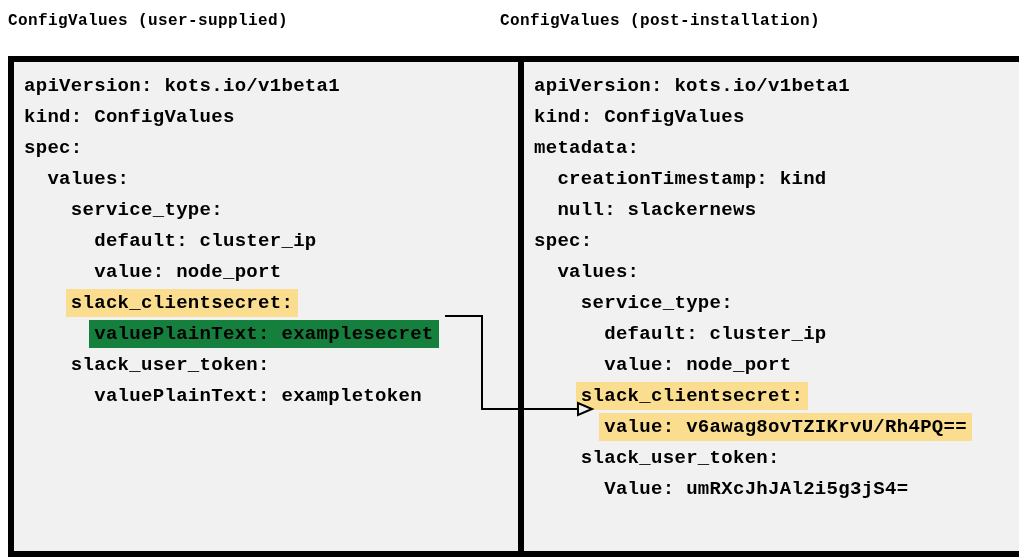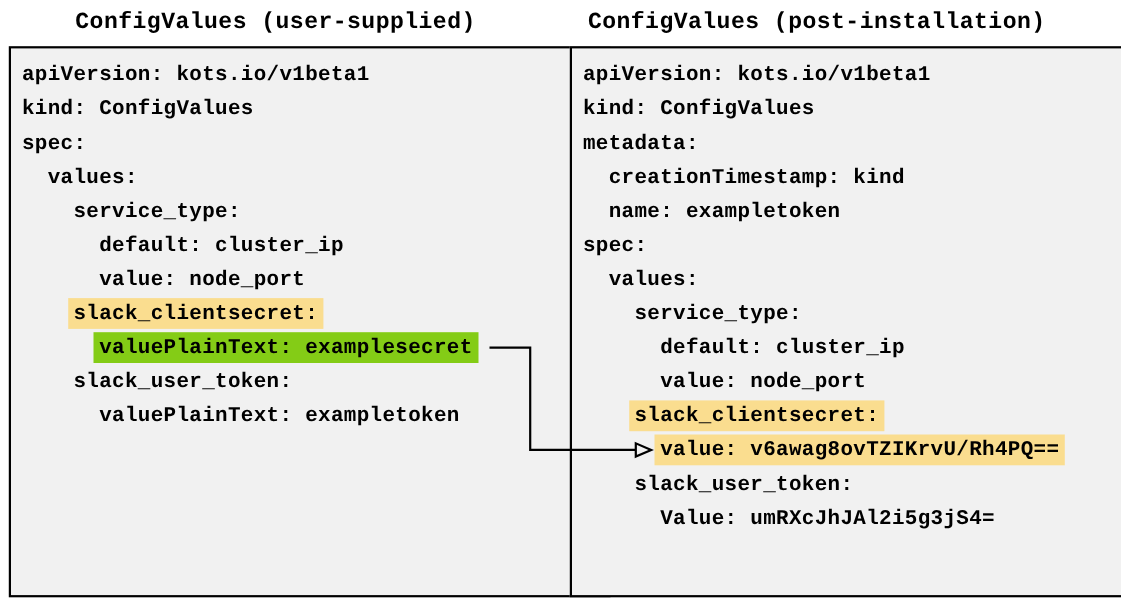--- a/index.html
+++ b/index.html
@@ -13,36 +13,35 @@
     position: relative;
     overflow: hidden;
     font-family: "Liberation Mono", monospace;
     color: #000000;
   }
   .panel-title {
     position: absolute;
     top: 5px;
     height: 32px;
     line-height: 32px;
-    text-align: center;
     font-weight: bold;
-    font-size: 21px;
+    font-size: 16px;
     letter-spacing: 0.4px;
     white-space: pre;
   }
   .panel-title.left  { left: 8px;   width: 485px; }
   .panel-title.right { left: 500px; width: 485px; }
   .yaml-box {
     position: absolute;
-    top: 42px;
+    top: 56px;
     width: 547px;
     height: 501px;
     box-sizing: border-box;
     background: #f1f1f1;
-    border: 2px solid #1d4ed8;
+    border: 6px solid #1d4ed8;
     padding: 9px 10px;
   }
   .yaml-box.left  { left: 8px; }
   .yaml-box.right { left: 518px; }
   .yaml-line {
     font-weight: bold;
     font-size: 19px;
     line-height: 31px;
     letter-spacing: 0.3px;
     white-space: pre;
@@ -69,31 +68,31 @@
 
 <div class="yaml-box left" id="left-box" style="background: rgb(241, 241, 241); border-color: rgb(0, 0, 0);">
     <div class="yaml-line"><span></span><span>apiVersion: kots.io/v1beta1</span></div>
     <div class="yaml-line"><span></span><span>kind: ConfigValues</span></div>
     <div class="yaml-line"><span></span><span>spec:</span></div>
     <div class="yaml-line"><span>  </span><span>values:</span></div>
     <div class="yaml-line"><span>    </span><span>service_type:</span></div>
     <div class="yaml-line"><span>      </span><span>default: cluster_ip</span></div>
     <div class="yaml-line"><span>      </span><span>value: node_port</span></div>
     <div class="yaml-line"><span>    </span><span class="hl" style="background: rgb(250, 221, 143);">slack_clientsecret:</span></div>
-    <div class="yaml-line"><span>      </span><span class="hl" style="background: #84cc16;">valuePlainText: examplesecret</span></div>
+    <div class="yaml-line"><span>      </span><span class="hl" style="background: #15803d;">valuePlainText: examplesecret</span></div>
     <div class="yaml-line"><span>    </span><span>slack_user_token:</span></div>
     <div class="yaml-line"><span>      </span><span>valuePlainText: exampletoken</span></div>
   </div>
 
 <div class="yaml-box right" id="right-box" style="background: rgb(241, 241, 241); border-color: rgb(0, 0, 0);">
     <div class="yaml-line"><span></span><span>apiVersion: kots.io/v1beta1</span></div>
     <div class="yaml-line"><span></span><span>kind: ConfigValues</span></div>
     <div class="yaml-line"><span></span><span>metadata:</span></div>
     <div class="yaml-line"><span>  </span><span>creationTimestamp: kind</span></div>
-    <div class="yaml-line"><span>  </span><span>name: exampletoken</span></div>
+    <div class="yaml-line"><span>  </span><span>null: slackernews</span></div>
     <div class="yaml-line"><span></span><span>spec:</span></div>
     <div class="yaml-line"><span>  </span><span>values:</span></div>
     <div class="yaml-line"><span>    </span><span>service_type:</span></div>
     <div class="yaml-line"><span>      </span><span>default: cluster_ip</span></div>
     <div class="yaml-line"><span>      </span><span>value: node_port</span></div>
     <div class="yaml-line"><span>    </span><span class="hl" style="background: rgb(250, 221, 143);">slack_clientsecret:</span></div>
     <div class="yaml-line"><span>      </span><span class="hl" style="background: rgb(250, 221, 143);">value: v6awag8ovTZIKrvU/Rh4PQ==</span></div>
     <div class="yaml-line"><span>    </span><span>slack_user_token:</span></div>
     <div class="yaml-line"><span>      </span><span>Value: umRXcJhJAl2i5g3jS4=</span></div>
   </div>

